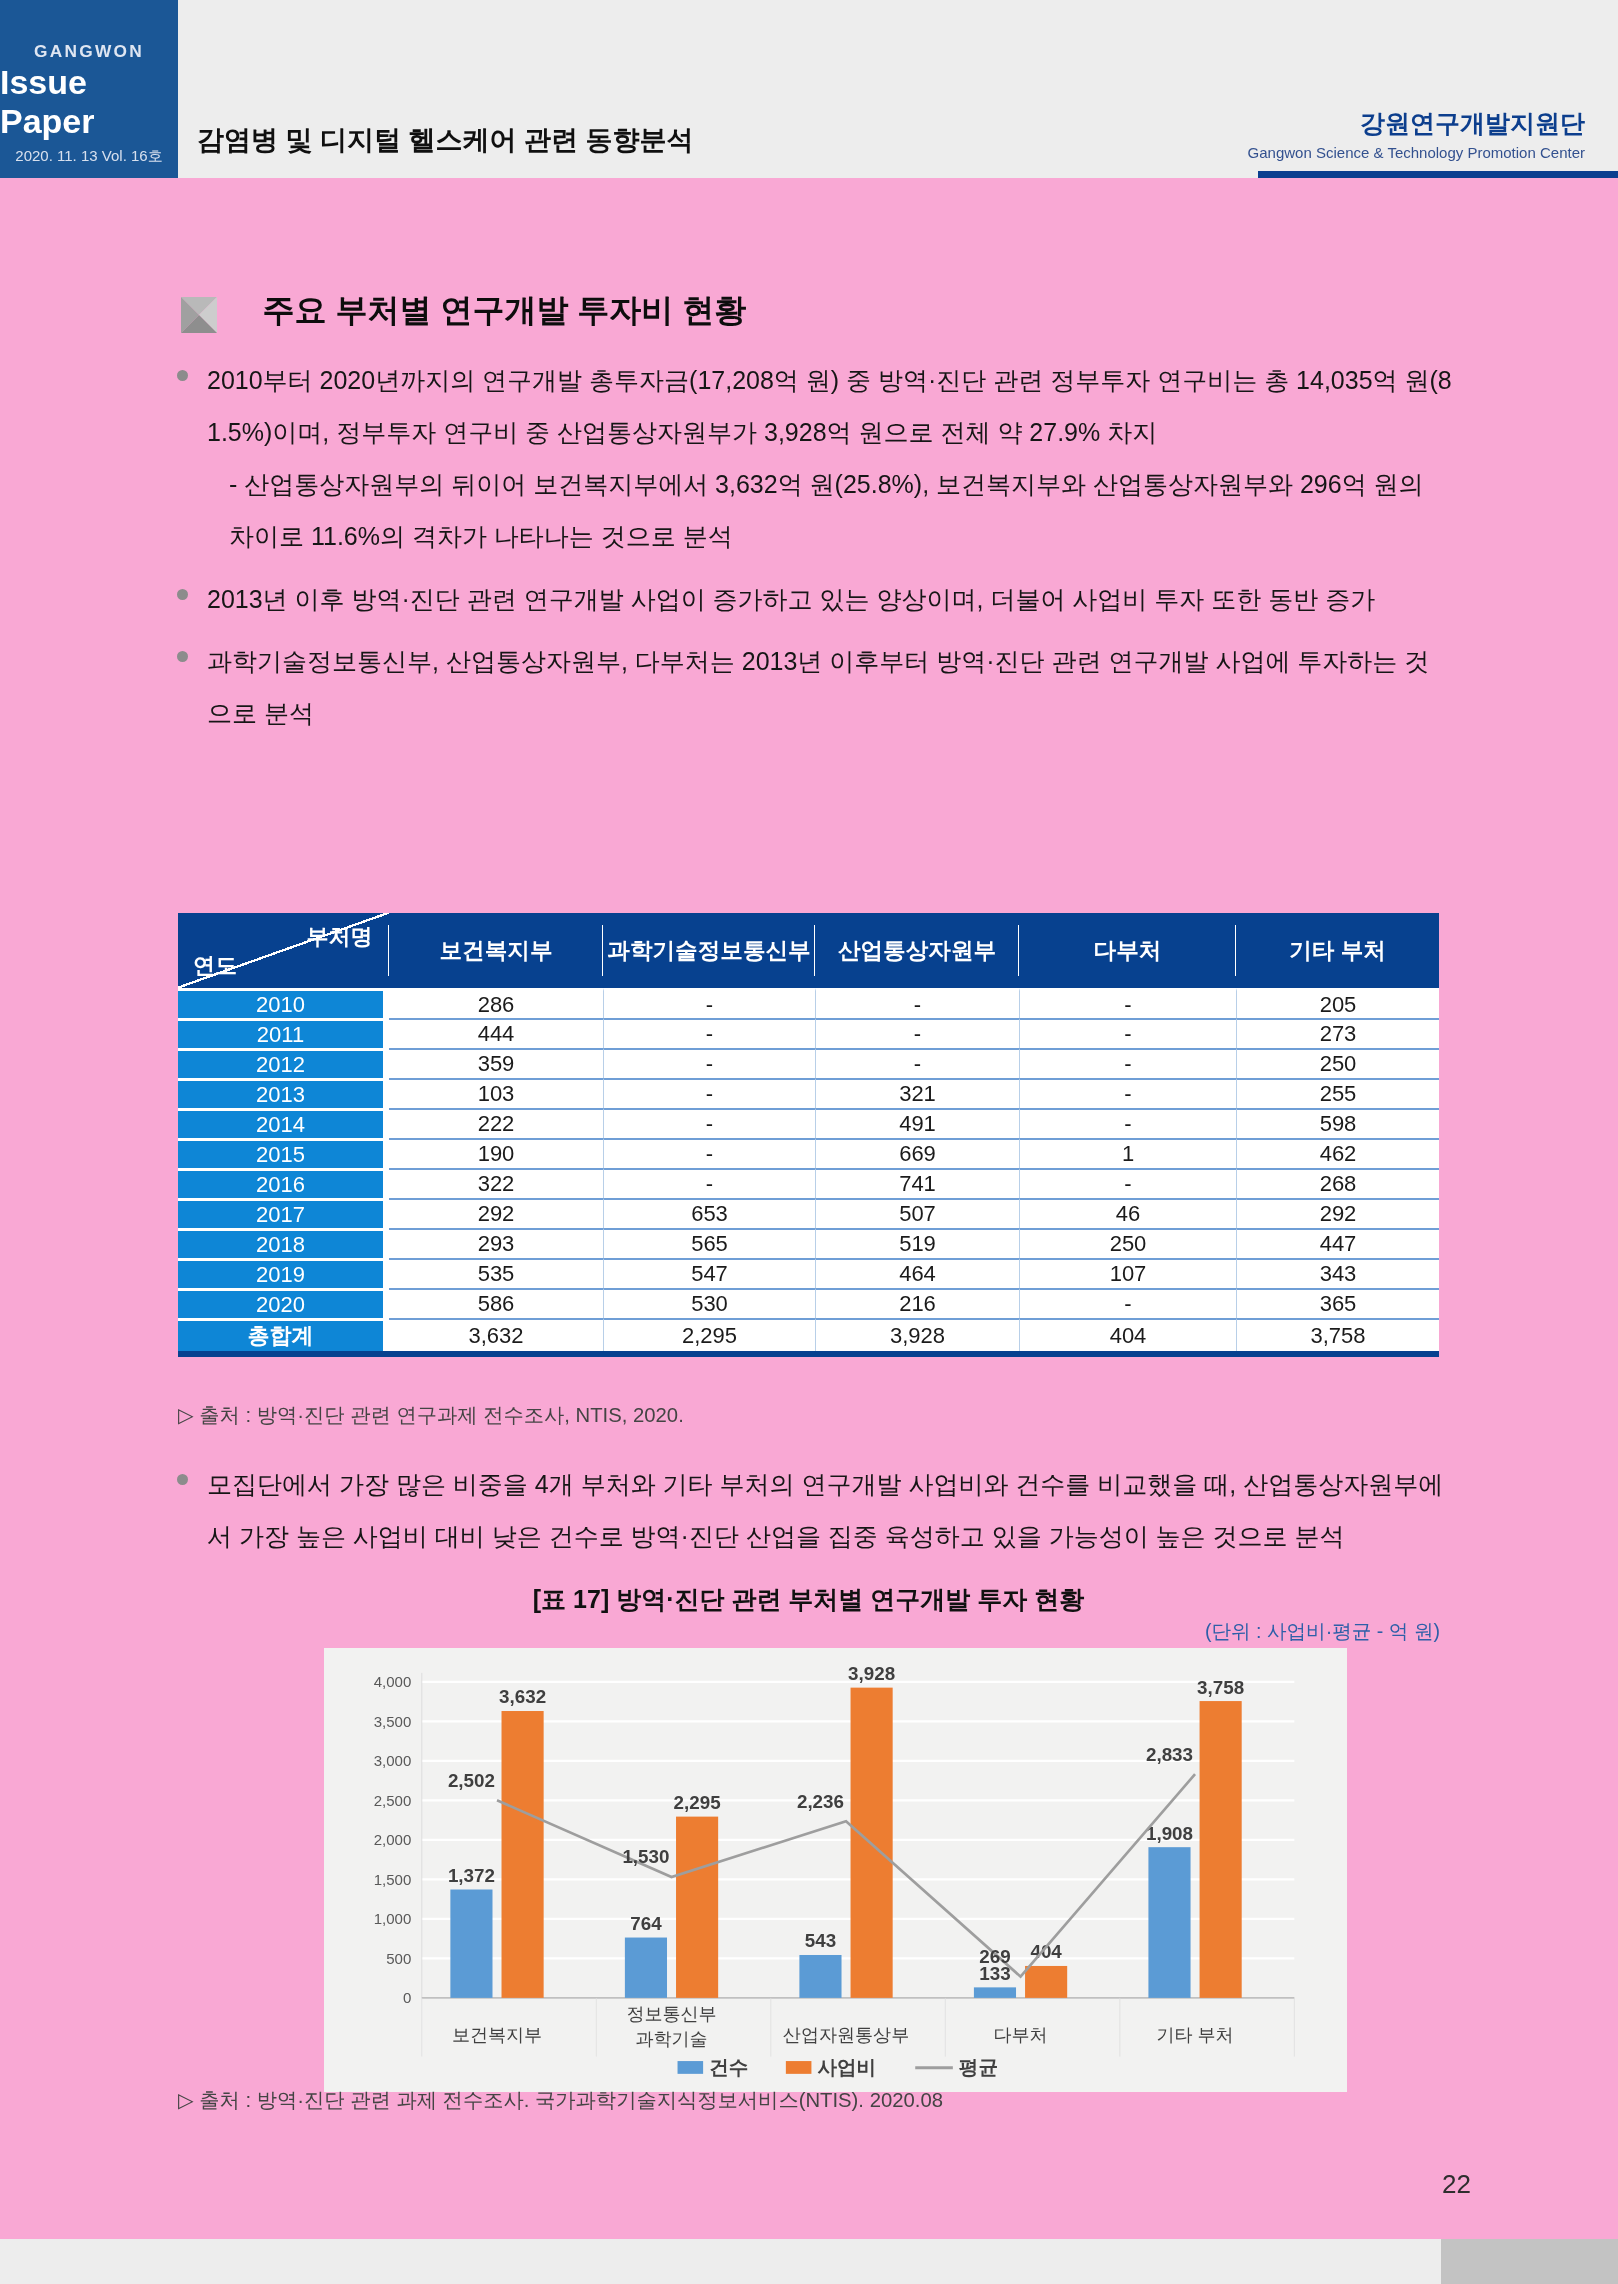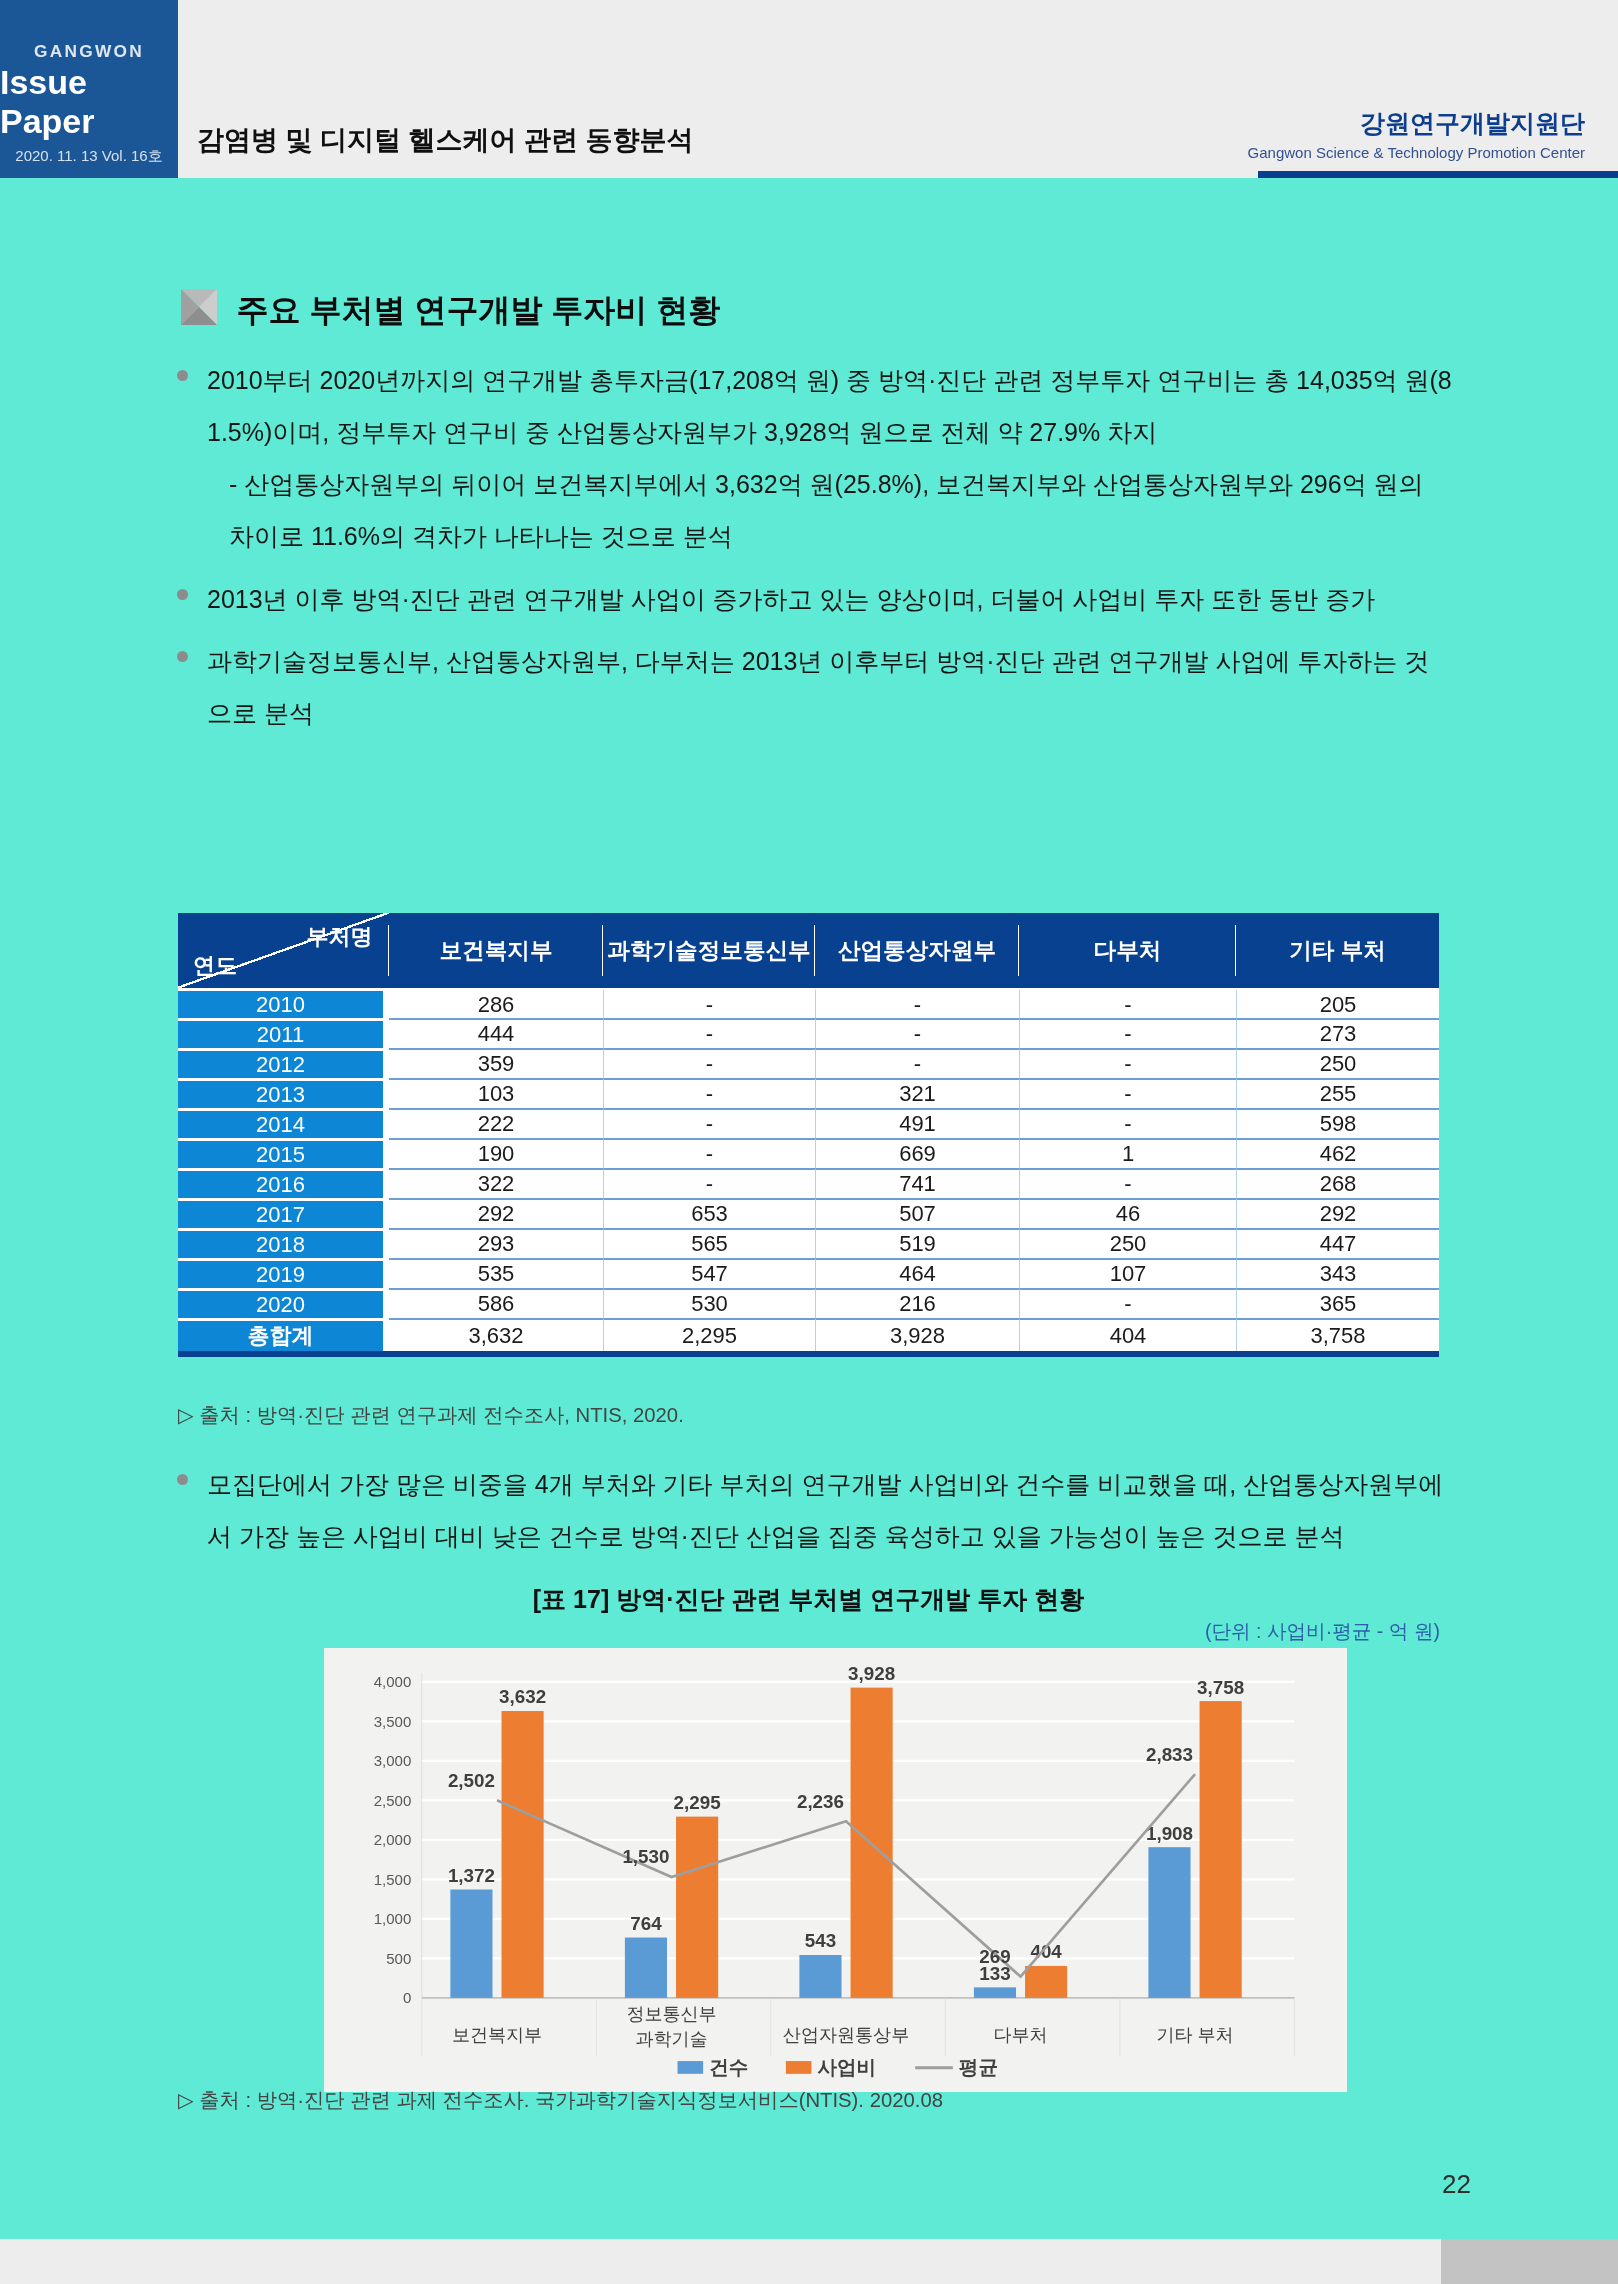--- a/index.html
+++ b/index.html
@@ -1,33 +1,33 @@
 <!DOCTYPE html>
 <html style="font-size:12px"><head>
 <meta charset="utf-8">
 <style>
   html,body{margin:0;padding:0;background:#ffffff;}
   *{box-sizing:border-box;font-family:"Liberation Sans","DejaVu Sans",sans-serif;}
-  #page{position:relative;width:1618px;height:2284px;background:#5eead4;overflow:hidden;}
+  #page{position:relative;width:1618px;height:2284px;background:#f9a8d4;overflow:hidden;}
 
   
   .masthead{position:absolute;left:0;top:0;width:1618px;height:178px;background:#ededed;}
   .brandbox{position:absolute;left:0;top:0;width:178px;height:178px;background:#1b5796;
     display:flex;flex-direction:column;justify-content:flex-end;align-items:center;padding-bottom:12px;}
   .brand-top{color:#dfe6f2;font-size:17.3px;letter-spacing:2.3px;font-weight:600;}
   .brand-main{color:#ffffff;font-size:34px;font-weight:700;margin-top:1.5px;}
   .brand-date{color:#d7e0ee;font-size:15px;margin-top:6px;}
   .doc-title{position:absolute;left:197px;bottom:19.6px;font-size:27px;font-weight:700;color:#101010;}
   .org{position:absolute;right:33px;bottom:16.6px;text-align:right;}
   .org-ko{font-size:25px;font-weight:700;color:#0c3e8d;}
   .org-en{font-size:15px;color:#33518f;margin-top:4.5px;}
   .accent-bar{position:absolute;right:0;bottom:0;width:360px;height:6.8px;background:#0a3f8f;}
 
   
-  .sec-head{position:absolute;left:181px;top:289px;display:flex;align-items:flex-start;}
+  .sec-head{position:absolute;left:181px;top:289px;display:flex;align-items:flex-end;gap:26px;}
   .sec-icon{width:36px;height:36px;display:inline-block;}
   .sec-title{font-size:32px;font-weight:700;color:#0d0d0d;margin:0 0 0 19.6px;}
 
   
   .bullets{position:absolute;left:175px;width:1279px;margin:0;padding:0;list-style:none;}
   #bullets-top{top:354px;}
   #bullets-bottom{top:1458px;}
   .bullets li{position:relative;padding-left:32px;font-size:25px;line-height:52px;color:#161616;
     margin-bottom:10.5px;word-break:break-all;}
   .bullets li::before{content:"";position:absolute;left:1.5px;top:16px;width:11.3px;height:11.3px;

